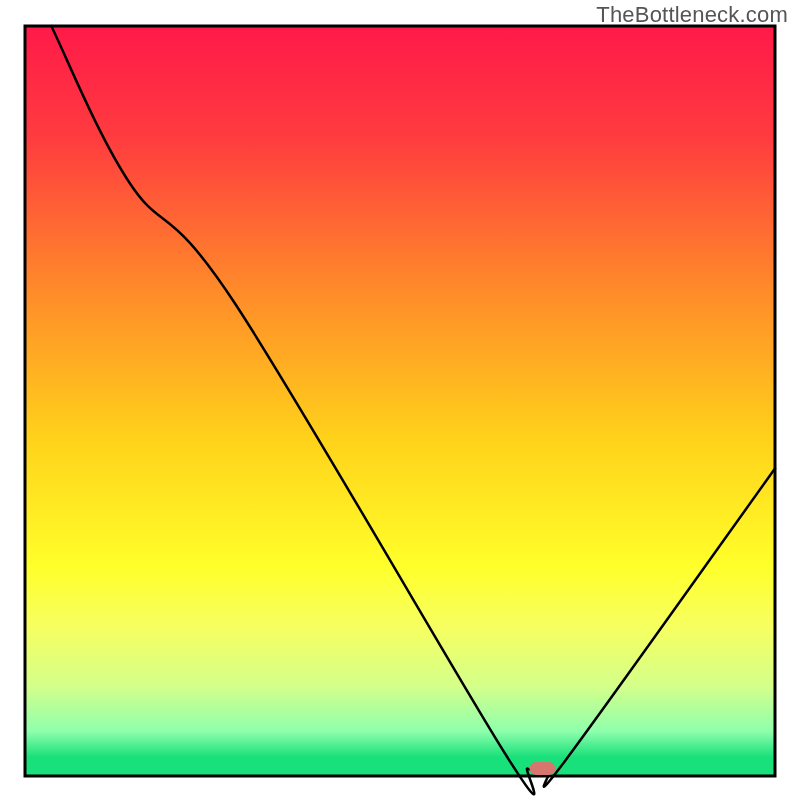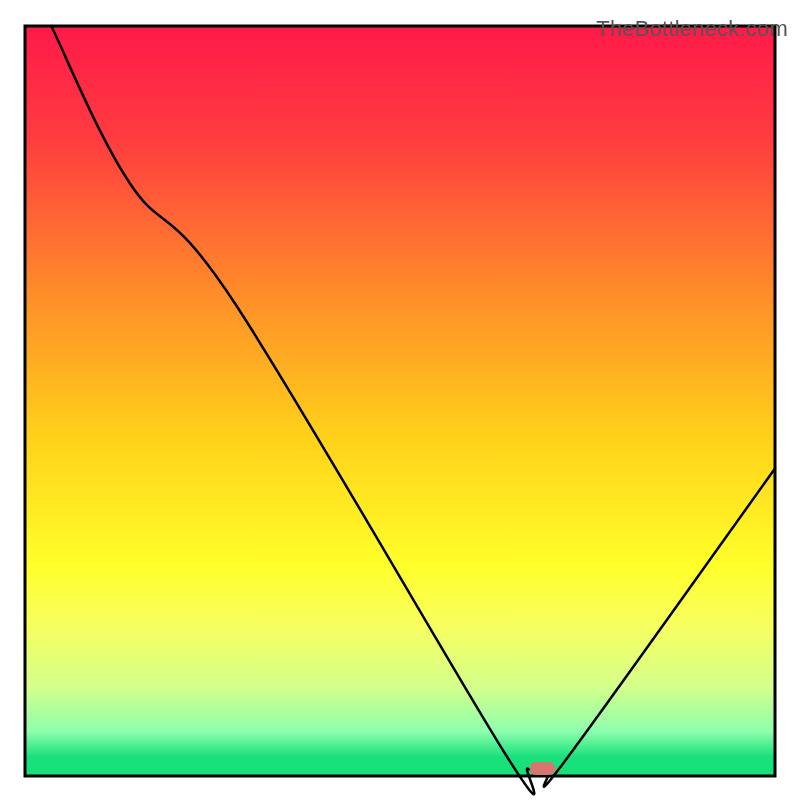--- a/index.html
+++ b/index.html
@@ -10,21 +10,21 @@
     background: white;
     font-family: Arial, Helvetica, sans-serif;
   }
   .container {
     position: relative;
     width: 800px;
     height: 800px;
   }
   .watermark {
     position: absolute;
-    top: 16px;
+    top: 2px;
     right: 12px;
     font-size: 22px;
     font-weight: 500;
     color: #555;
     z-index: 10;
     letter-spacing: 0.2px;
   }
   svg {
     display: block;
   }

